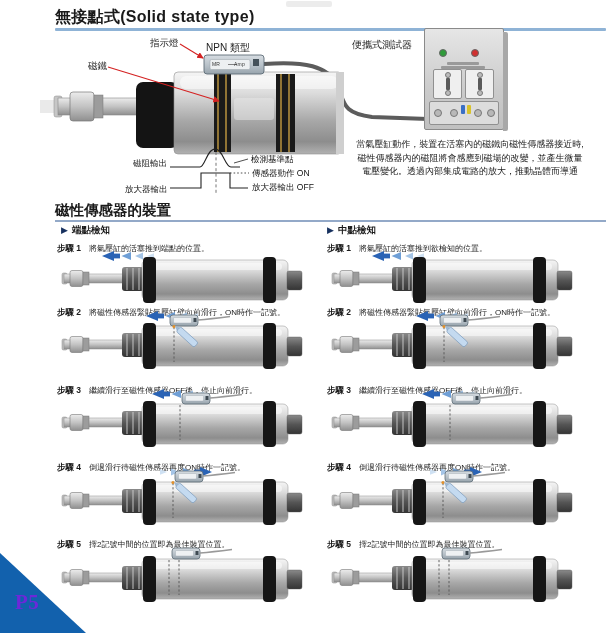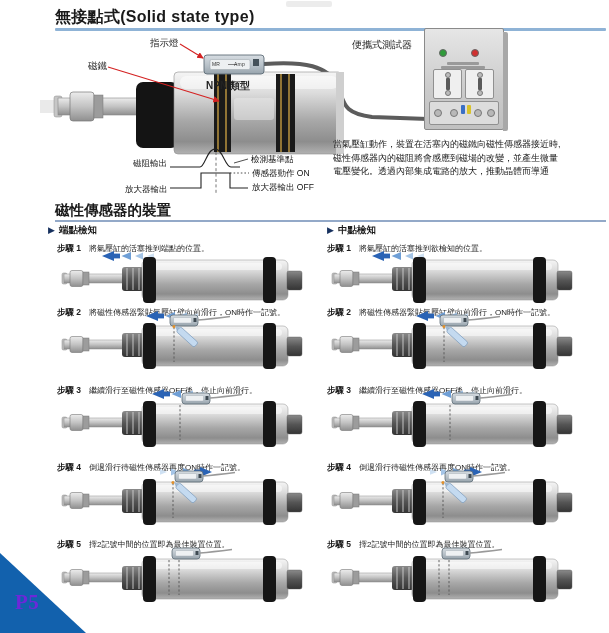--- a/index.html
+++ b/index.html
@@ -7,24 +7,24 @@
     width:609px;height:633px;position:relative;overflow:hidden;
     background:#ffffff;
     font-family:"Liberation Sans","DejaVu Sans",sans-serif;
     color:#1a1a1a;
   }
   .abs{position:absolute;}
   .page-title{left:55px;top:7px;font-size:16px;font-weight:bold;letter-spacing:.3px;}
   .title-rule{left:55px;top:28px;width:551px;height:3px;background:#8fb3d6;border-radius:1px;}
   .top-remnant{left:286px;top:1px;width:46px;height:6px;background:#c9c9c9;opacity:.35;border-radius:2px;}
   .lbl{font-size:9.5px;color:#222;}
-  .lbl-bold{font-weight:bold;margin-top:38px;}
+  .lbl-bold{font-weight:normal;}
   .chip-txt{font-size:5px;color:#333;letter-spacing:.2px;}
   .wave-lbl{font-size:8.5px;color:#111;white-space:nowrap;}
-  .desc{left:333px;top:138px;width:274px;font-size:9px;line-height:13.6px;color:#222;}
+  .desc{left:333px;top:138px;width:274px;font-size:9px;line-height:13.6px;color:#222;text-align:center;}
   .section-title{left:55px;top:201px;font-size:14.5px;font-weight:bold;}
   .section-rule{left:55px;top:220px;width:551px;height:2px;background:#93a9c8;}
   .col-header{font-size:9.5px;font-weight:bold;white-space:nowrap;}
   .col-header .tri{color:#16305e;font-size:9px;margin-right:4px;}
   .step-line{white-space:nowrap;}
   .step-label{font-weight:bold;font-size:8.5px;margin-right:8px;}
   .step-text{font-size:8px;color:#222;}
   
   .tester{left:424px;top:28px;width:78px;height:100px;background:linear-gradient(180deg,#e6e6e6,#cbcbcb 60%,#c0c0c0);border:1px solid #8a8a8a;border-radius:2px;}
   .tester::after{content:"";position:absolute;right:-5px;top:3px;width:5px;height:99%;background:#a8a8a8;border-radius:0 2px 2px 0;}
@@ -196,21 +196,21 @@
 
 <div class="abs desc">
   <div>當氣壓缸動作，裝置在活塞內的磁鐵向磁性傳感器接近時,</div>
   <div>磁性傳感器內的磁阻將會感應到磁場的改變，並產生微量</div>
   <div>電壓變化。透過內部集成電路的放大，推動晶體而導通</div>
 </div>
 
 <div class="abs section-title">磁性傳感器的裝置</div>
 <div class="abs section-rule"></div>
 
-<div class="abs col-header" style="left:48px;top:224px">
+<div class="abs col-header" style="left:61px;top:224px">
   <span class="tri">▶</span><span>端點檢知</span>
 </div>
 <div class="abs col-header" style="left:327px;top:224px">
   <span class="tri">▶</span><span>中點檢知</span>
 </div>
 
 <div class="abs step-line" style="left:57px;top:237px">
   <span class="step-label">步驟 1</span><span class="step-text">將氣壓缸的活塞推到端點的位置。</span>
 </div>
 <svg class="abs" style="left:58px;top:244px" width="250" height="62" viewBox="0 0 250 62">

